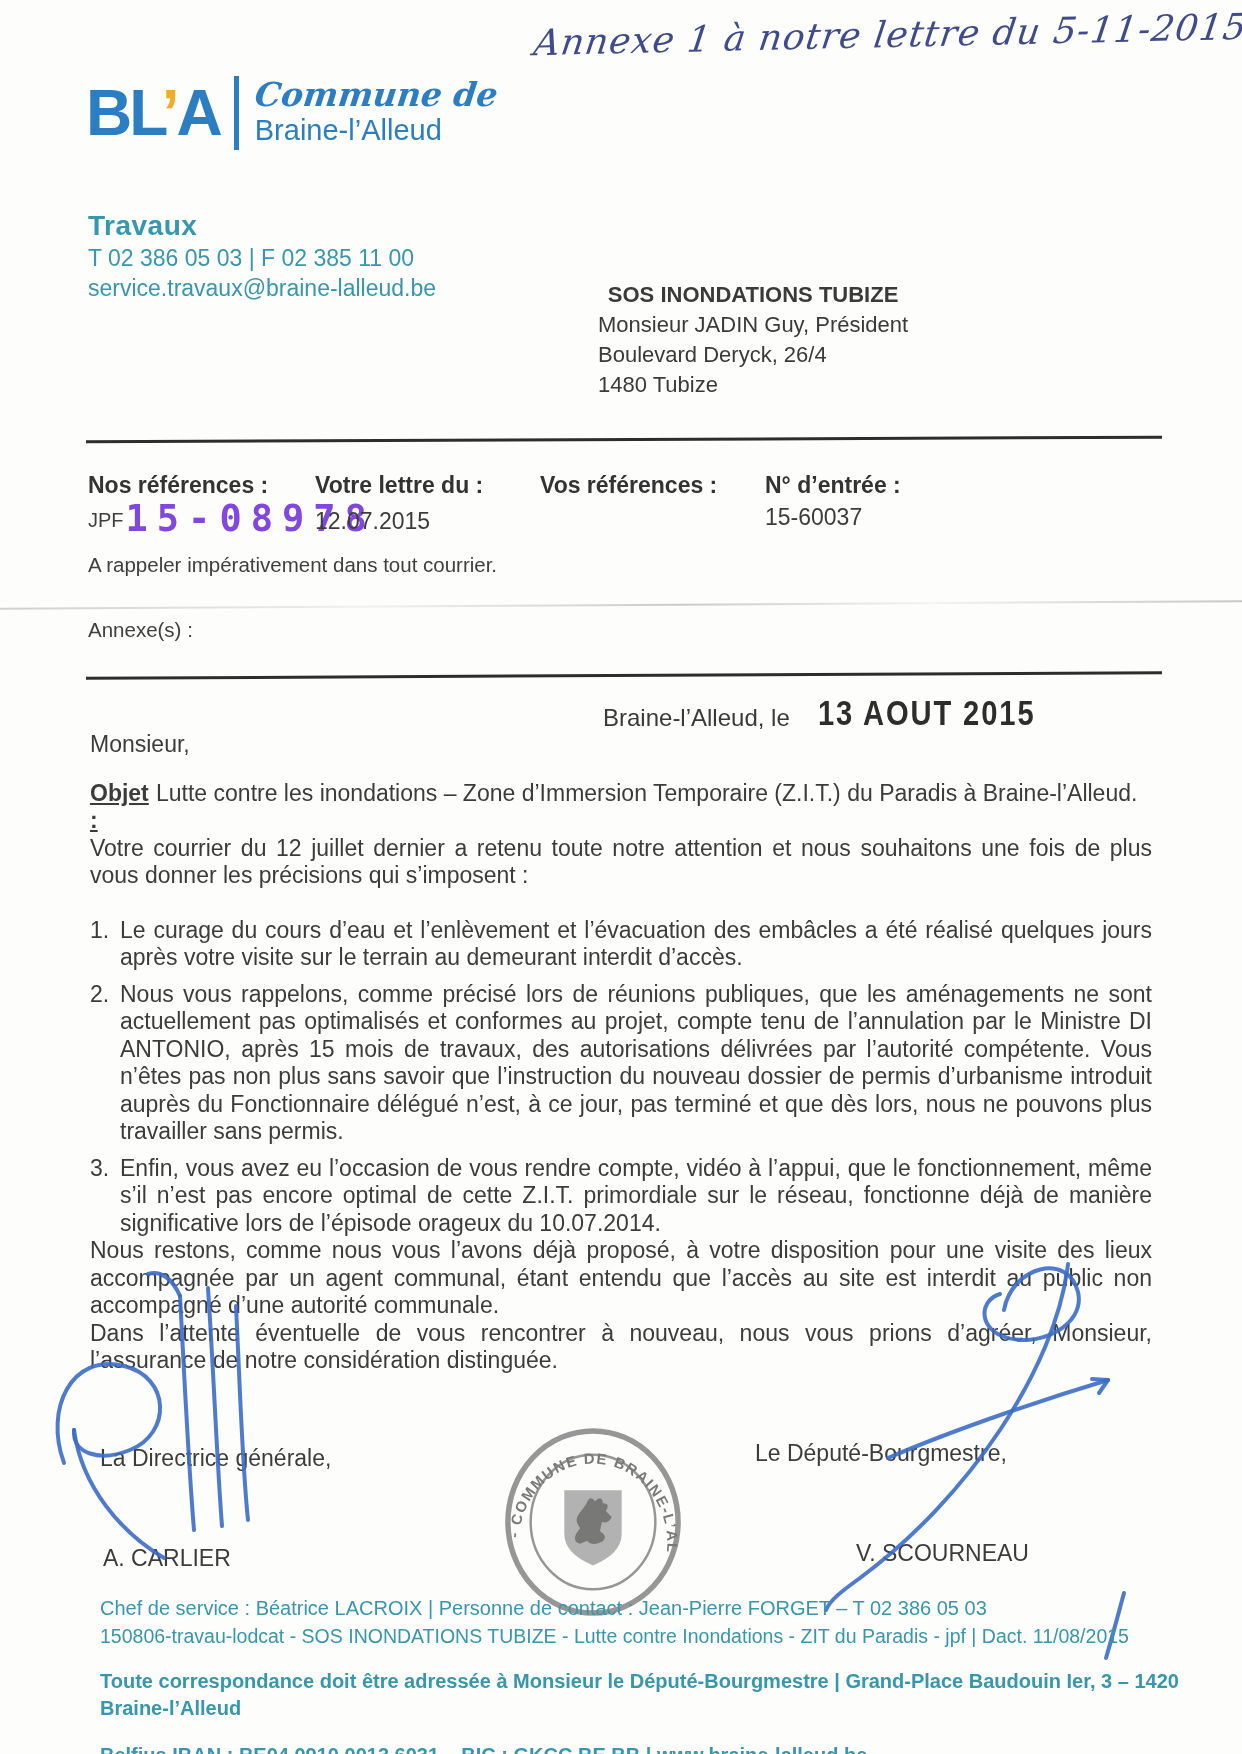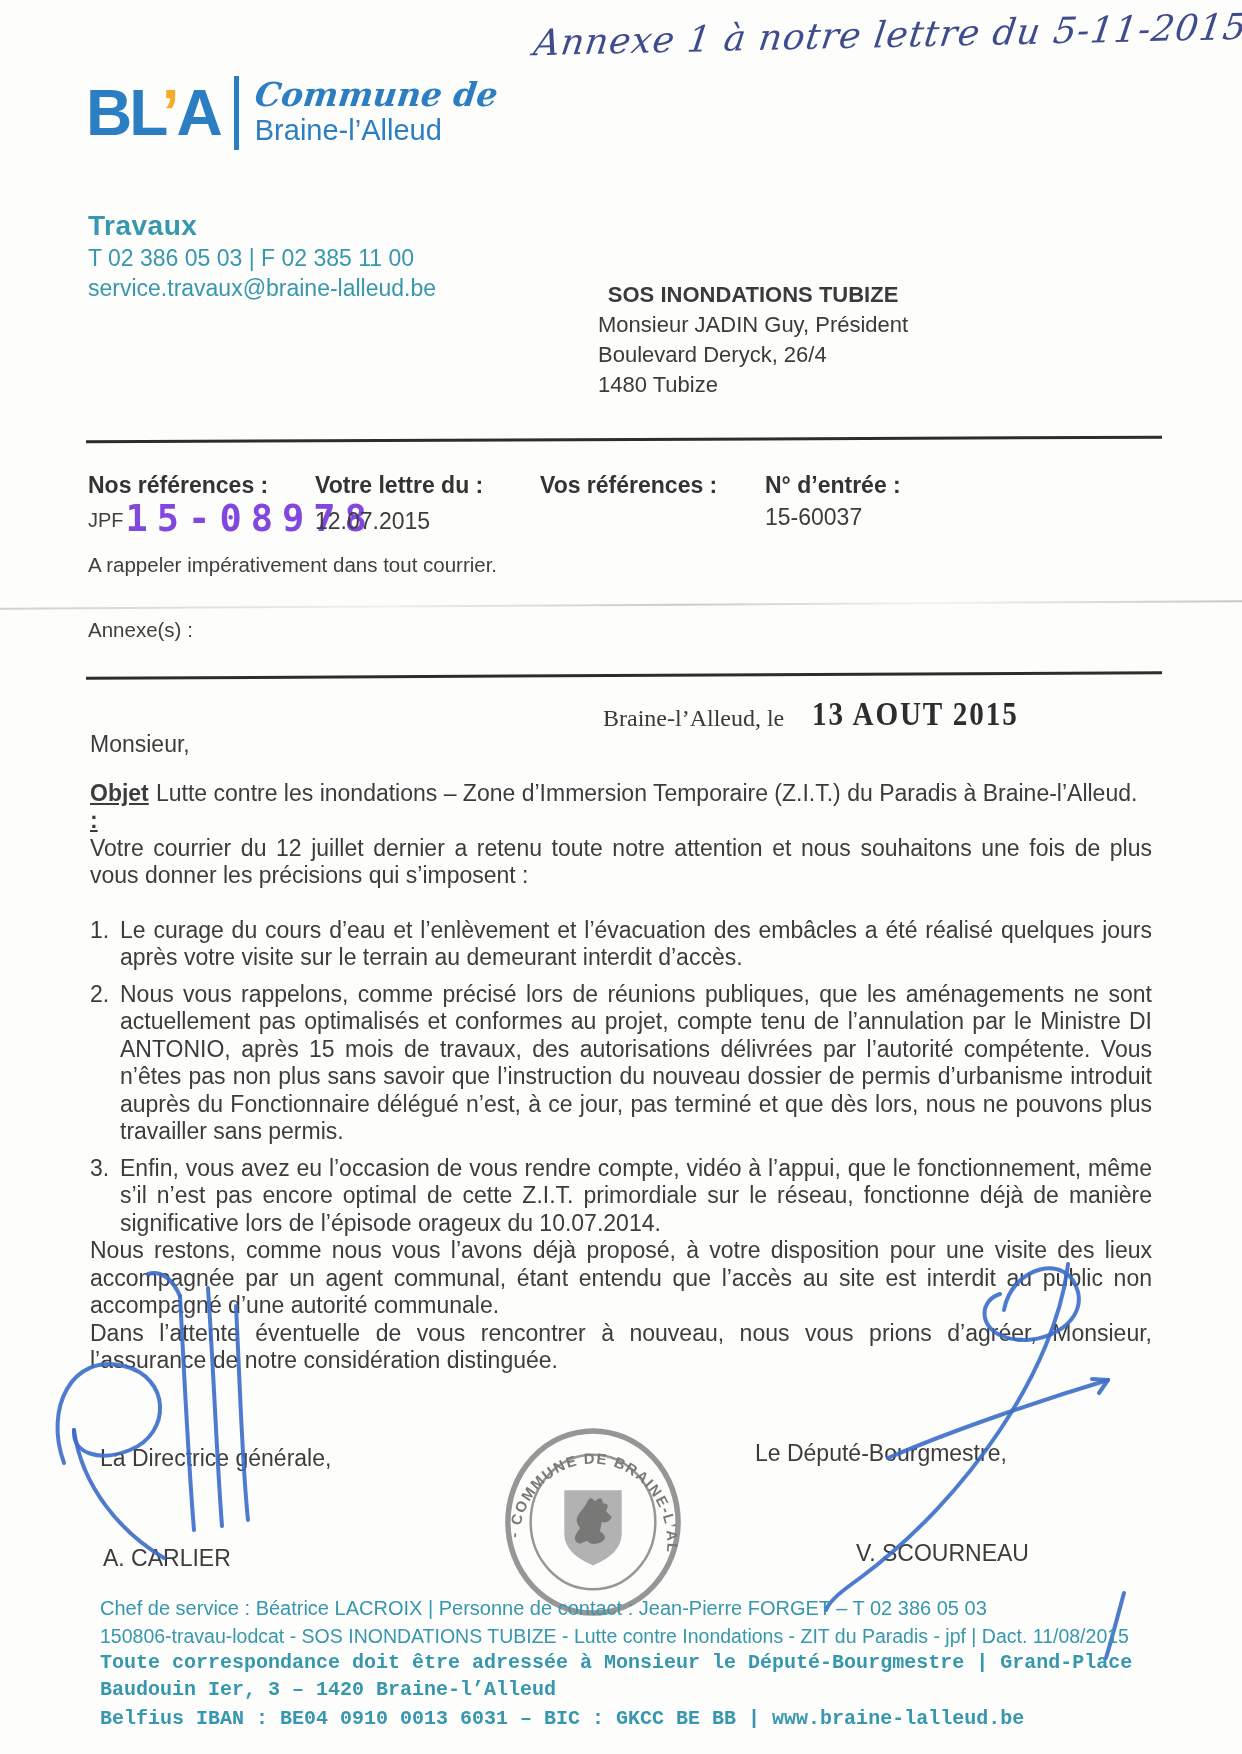--- a/index.html
+++ b/index.html
@@ -51,21 +51,21 @@
   .jpf{font-size:20px;color:#3f3f3f;padding-bottom:5px;}
   .stamp-number{font-family:"DejaVu Sans Mono",monospace;font-weight:bold;font-size:37px;
     letter-spacing:9px;color:#6d28d9;line-height:1;margin-left:2px;opacity:.85;}
   .ref-letter-value{position:absolute;left:227px;top:36px;font-size:23px;}
   .ref-entry-value{position:absolute;left:677px;top:32px;font-size:23px;}
   .ref-notes{position:absolute;left:88px;top:552px;font-size:20.5px;line-height:26px;color:#3f3f3f;}
   .artifact{position:absolute;left:0;top:604px;width:1242px;height:2px;transform:rotate(-.35deg);
     background:linear-gradient(90deg,rgba(0,0,0,.18),rgba(0,0,0,.05) 30%,rgba(0,0,0,.2) 55%,rgba(0,0,0,.04) 75%,rgba(0,0,0,.22));}
   .annex{position:absolute;left:88px;top:618px;font-size:20.5px;color:#3f3f3f;}
   
-  .dateline{position:absolute;left:603px;top:698px;display:flex;align-items:baseline;font-family:Liberation Serif, serif;}
+  .dateline{position:absolute;left:603px;top:698px;display:flex;align-items:baseline;}
   .dateline-place{font-size:24px;color:#3a3a3a;}
   .date-stamp{margin-left:28px;font-size:31px;font-weight:bold;letter-spacing:2px;color:#2d2d2d;
     transform:scaleY(1.12) scaleX(.94);transform-origin:left bottom;}
   
   .letter-body{position:absolute;left:90px;top:731px;width:1062px;font-size:23px;line-height:27.5px;color:#3c3c3c;}
   .letter-body p{margin:0;}
   .just{text-align:justify;}
   .objet{display:flex;margin-top:21px;}
   .objet-label{font-weight:bold;text-decoration:underline;flex:0 0 62px;margin-right:4px;}
   .objet-text{flex:1;}
@@ -82,21 +82,21 @@
   .sig-name-left{position:absolute;left:103px;top:1545px;font-size:23px;}
   .sig-name-right{position:absolute;left:856px;top:1540px;font-size:23px;}
   .stamp-svg{position:absolute;left:499px;top:1424px;width:188px;height:196px;opacity:.82;}
   .sig-left-svg{position:absolute;left:52px;top:1258px;width:235px;height:325px;}
   .sig-right-svg{position:absolute;left:768px;top:1248px;width:372px;height:415px;}
   svg .sigstroke{fill:none;stroke:var(--signature-blue);stroke-width:4;stroke-linecap:round;opacity:.9;}
   
   .footer{position:absolute;left:100px;top:1598px;width:1125px;color:var(--teal);}
   .f1{font-size:20px;line-height:21px;}
   .f2{font-size:19.5px;line-height:22px;margin-top:6px;}
-  .fbold{font-weight:bold;font-size:20px;line-height:26.5px;margin-top:3px;font-family:Liberation Mono, monospace;}
+  .fbold{font-weight:bold;font-size:20px;line-height:26.5px;margin-top:21px;}
 </style>
 </head>
 <body>
 
 <div class="page">
 
   <div class="handwritten">Annexe 1 à notre lettre du 5-11-2015</div>
 
   <div class="logo">
     <div class="logo-acronym"><span>BL</span><span class="logo-apostrophe">’</span><span>A</span></div>

